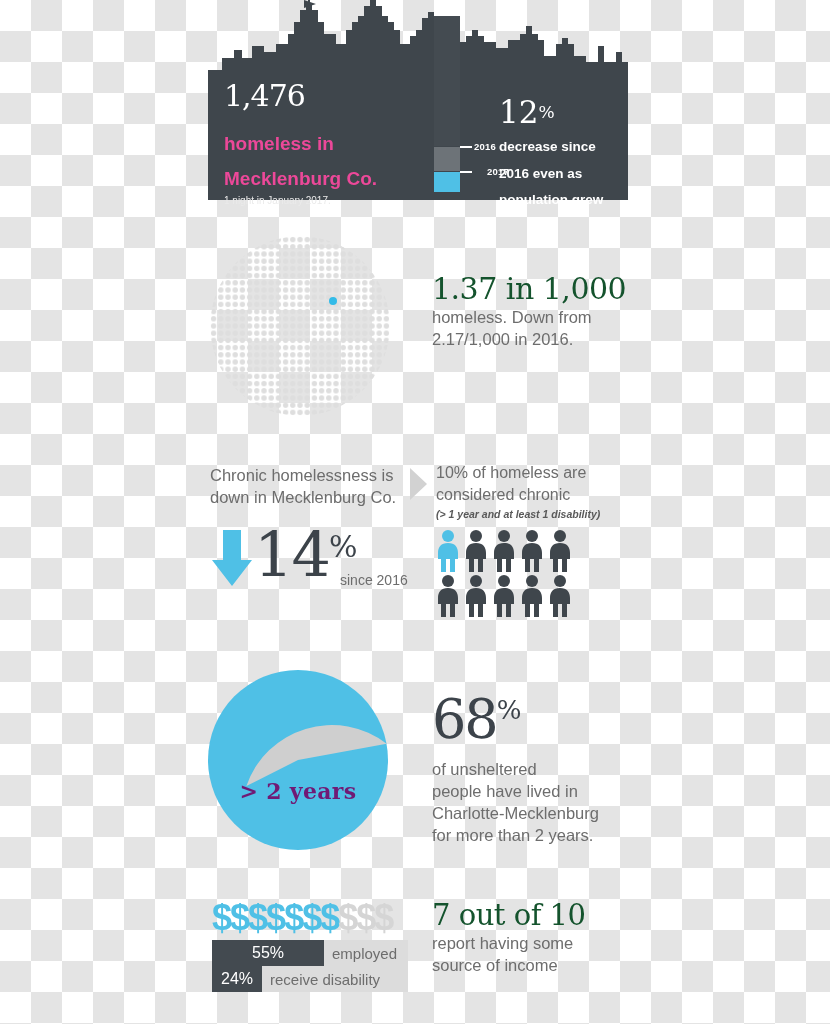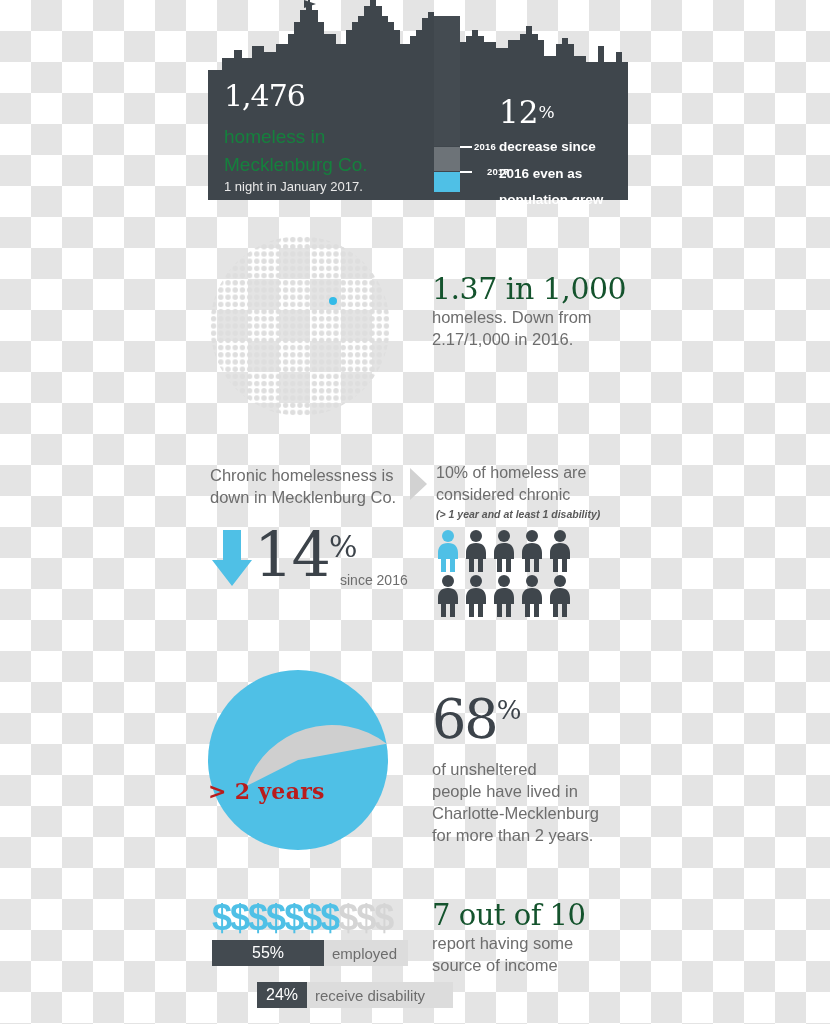--- a/index.html
+++ b/index.html
@@ -25,24 +25,24 @@
   .skyline-svg{position:absolute;left:0;top:0;width:420px;height:200px;display:block;}
   .hdr-left{
     position:absolute;left:16px;top:72px;width:220px;color:#ffffff;
   }
   .big-serif{
     font-family:"DejaVu Serif", serif;
     font-size:30px;line-height:48px;font-weight:400;letter-spacing:-1px;
     color:#ffffff;
   }
   .hdr-sub{
-    font-size:19px;line-height:23px;color:#15803d;font-weight:400;margin-top:5px;
+    font-size:19px;line-height:23px;color:#ec4899;font-weight:700;margin-top:12px;
   }
   .hdr-note{
-    font-size:13px;line-height:15px;color:#eaeaea;margin-top:3px;
+    font-size:10px;line-height:15px;color:#eaeaea;margin-top:3px;
   }
   .hdr-right{
     position:absolute;left:291px;top:96px;width:125px;color:#ffffff;
   }
   .hdr-pct{
     font-family:"DejaVu Serif", serif;
     font-size:31px;line-height:33px;font-weight:400;color:#ffffff;
   }
   .hdr-pct sup{font-size:17px;vertical-align:16%;}
   .hdr-right-body{
@@ -111,22 +111,22 @@
   .since{
     position:absolute;left:132px;top:114px;color:#6d6d6d;font-size:14px;
   }
   .people{position:absolute;left:228px;top:72px;width:140px;}
   .people-row{display:flex;gap:4px;margin-bottom:3px;}
 
   
   .sec-pie{position:absolute;left:208px;top:664px;width:420px;height:200px;}
   .pie{position:absolute;left:0px;top:6px;width:180px;height:180px;}
   .pie-label{
-    position:absolute;left:0;top:108px;width:180px;
-    color:#b91c1c;font-size:22px;font-weight:700;letter-spacing:.3px;
+    position:absolute;left:0;top:108px;width:180px;text-align:center;
+    color:#701a75;font-size:22px;font-weight:700;letter-spacing:.3px;
     font-family:"DejaVu Serif", serif;
   }
   .pie-txt{position:absolute;left:224px;top:18px;width:200px;}
   .pct68{
     font-family:"DejaVu Serif", serif;
     font-size:54px;line-height:56px;color:#3c434a;font-weight:400;letter-spacing:-2px;
   }
   .pct68 sup{font-size:26px;vertical-align:34%;letter-spacing:0;}
   .pie-txt p{margin:10px 0 0 0;}
 
@@ -134,21 +134,21 @@
   .sec-money{position:absolute;left:208px;top:896px;width:420px;height:128px;}
   .dollars{
     position:absolute;left:4px;top:2px;width:200px;
     font-size:36px;line-height:40px;font-weight:700;letter-spacing:-2px;
     font-family:"Liberation Sans", sans-serif;white-space:nowrap;
   }
   .dollars .on{color:#4fc0e6;}
   .dollars .off{color:#d5d5d5;}
   .barrow{position:absolute;left:4px;width:196px;height:26px;}
   .barrow.r1{top:44px;}
-  .barrow.r2{top:86px;margin-left:45px;}
+  .barrow.r2{top:70px;}
   .bar-track{
     position:absolute;left:0;top:0;width:196px;height:26px;background:#dcdcdc;
   }
   .bar-fill{
     position:absolute;left:0;top:0;height:26px;background:#434a50;
     display:flex;align-items:center;justify-content:center;
   }
   .bar-val{color:#ffffff;font-size:16px;font-weight:400;}
   .bar-cap{
     position:absolute;top:0;height:26px;display:flex;align-items:center;

